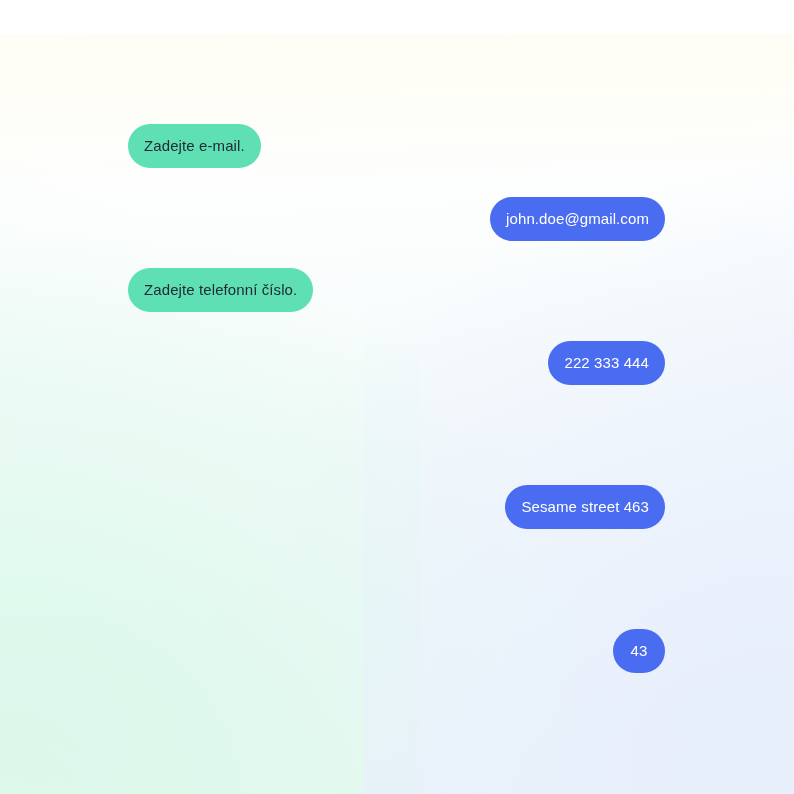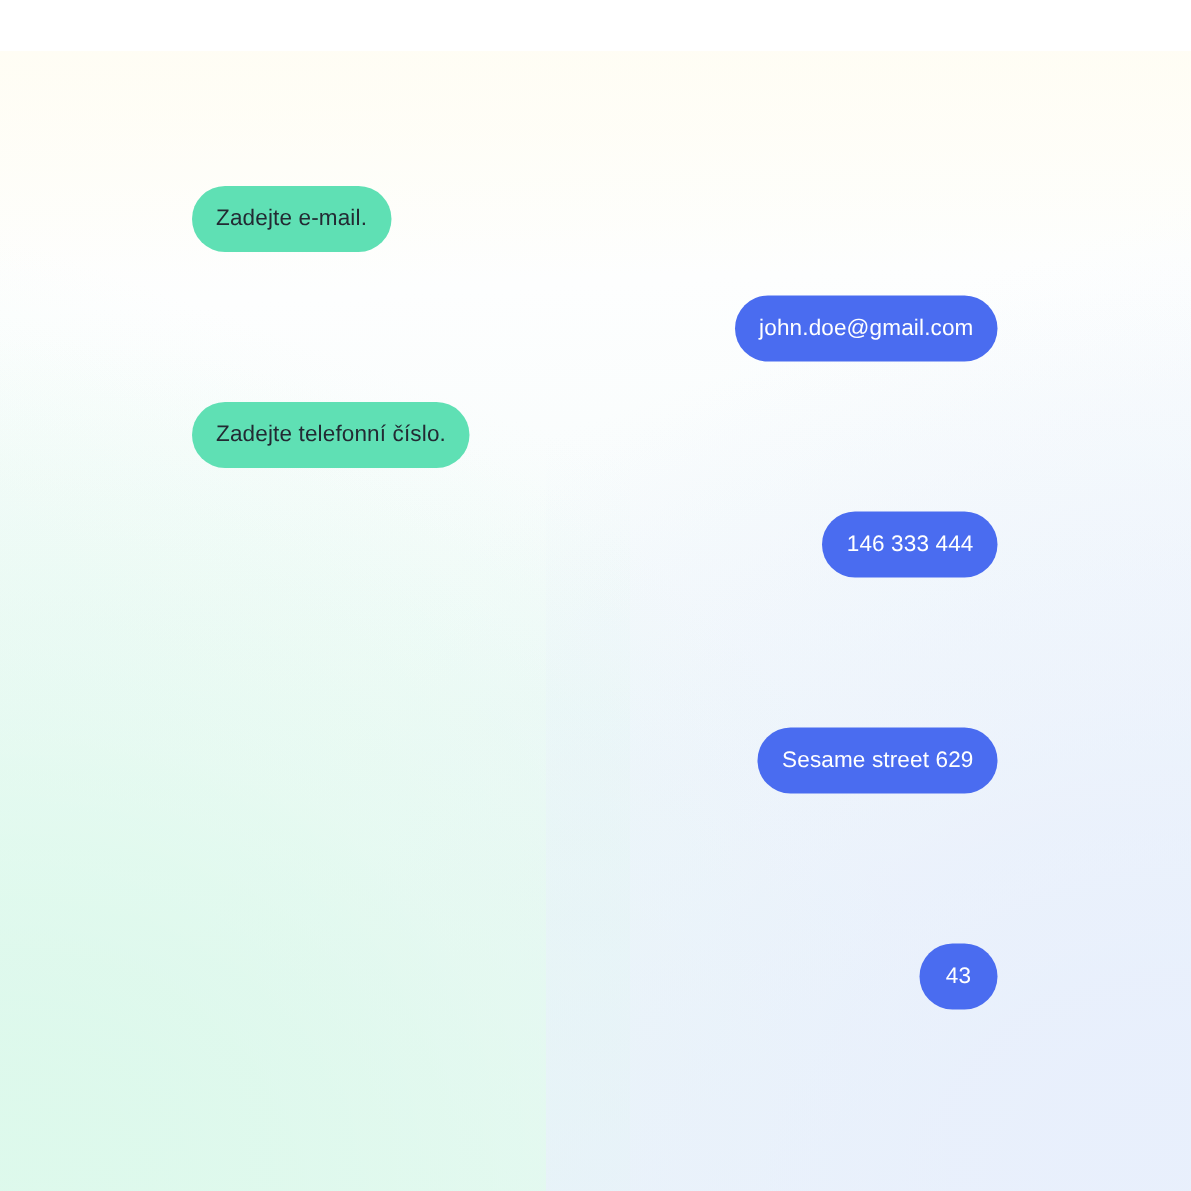--- a/index.html
+++ b/index.html
@@ -132,26 +132,26 @@
 
     <div class="msg-row from-user" style="top:197px;">
       <div class="bubble user">john.doe@gmail.com</div>
     </div>
 
     <div class="msg-row from-bot" style="top:268px;">
       <div class="bubble bot">Zadejte telefonní číslo.</div>
     </div>
 
     <div class="msg-row from-user" style="top:341px;">
-      <div class="bubble user">146 333 444</div>
+      <div class="bubble user">222 333 444</div>
     </div>
 
 
     <div class="msg-row from-user" style="top:485px;">
-      <div class="bubble user">Sesame street 629</div>
+      <div class="bubble user">Sesame street 463</div>
     </div>
 
 
     <div class="msg-row from-user" style="top:629px;">
       <div class="bubble user compact">43</div>
     </div>
 
   </div>
 </div>
 

